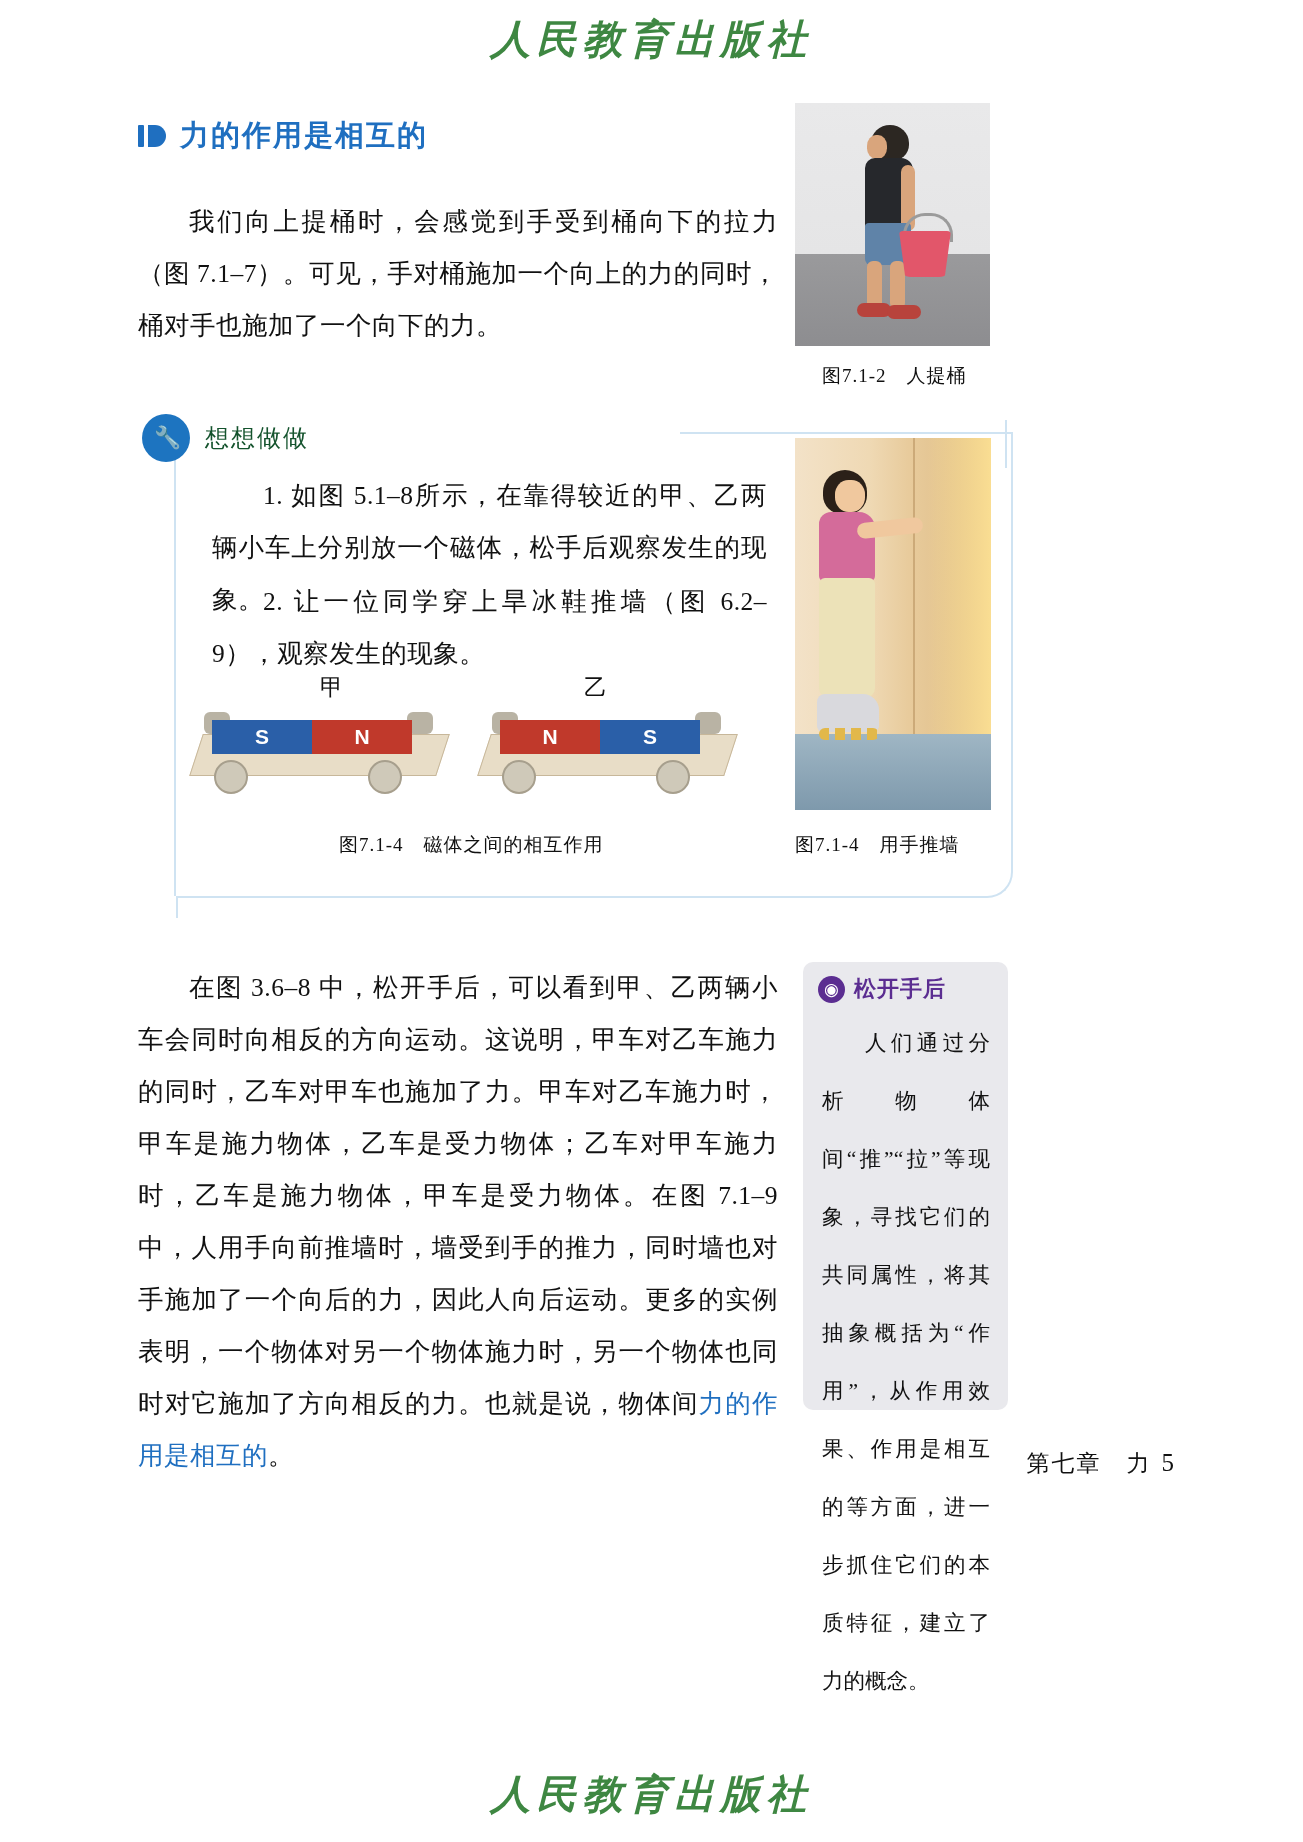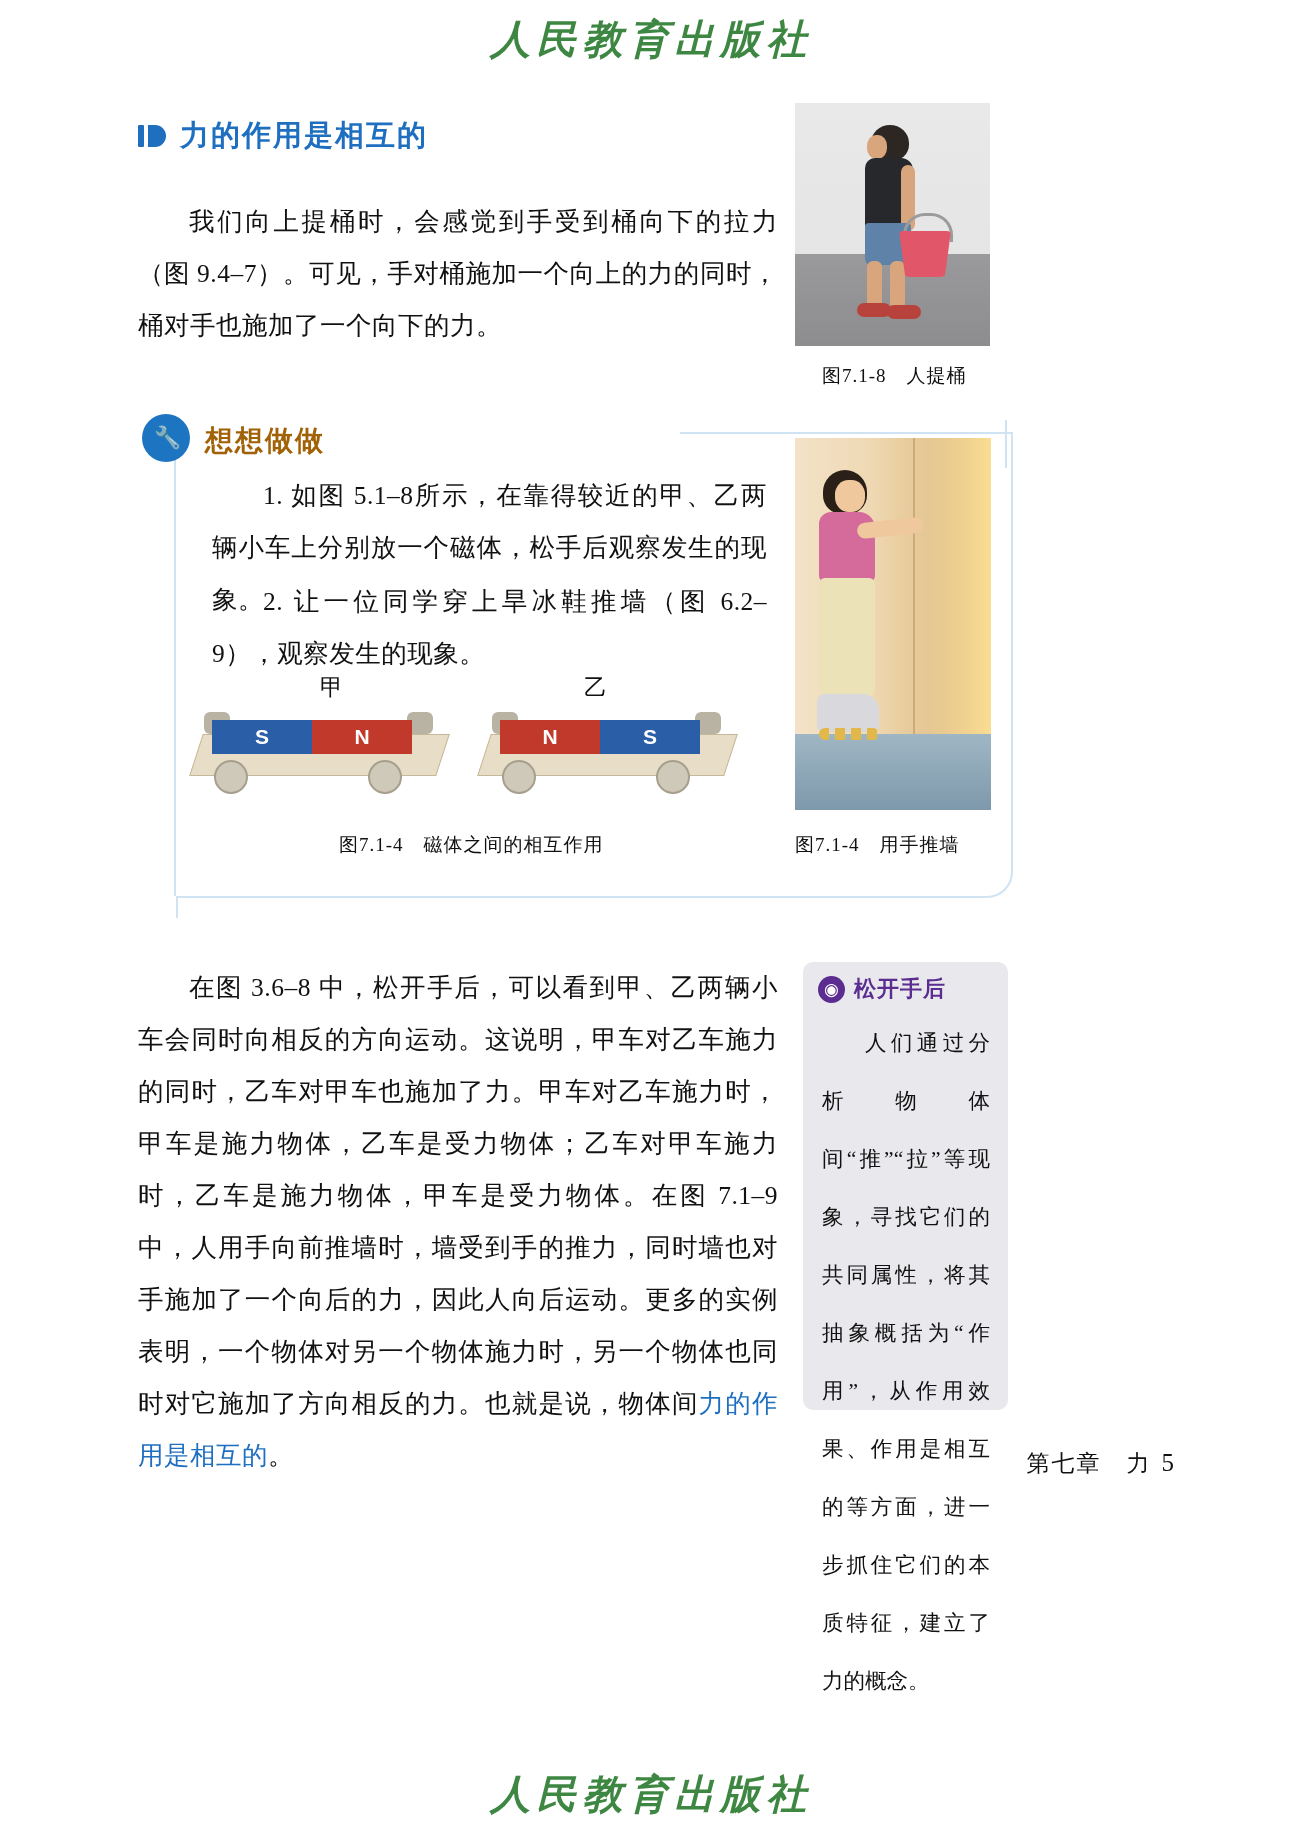--- a/index.html
+++ b/index.html
@@ -292,23 +292,23 @@
     height: 28px;
     color: #fff;
     font-size: 22px;
     line-height: 28px;
     text-align: center;
   }
   .activity-title {
     position: absolute;
     left: 205px;
     top: 422px;
-    font-size: 28px;
-    font-weight: bold;
-    color: #a16207;
+    font-size: 24px;
+    font-weight: normal;
+    color: #14532d;
     letter-spacing: 2px;
     font-family: "Liberation Sans", sans-serif;
   }
 
   .para-act1 {
     left: 212px;
     top: 470px;
     width: 555px;
   }
   .para-act2 {
@@ -579,36 +579,36 @@
 
 <div class="page">
 
   <div class="watermark watermark-top">人民教育出版社</div>
 
   <div class="section-heading">
     <span class="heading-mark"></span>
     <span class="heading-text">力的作用是相互的</span>
   </div>
 
-  <div class="para indent para-intro">我们向上提桶时，会感觉到手受到桶向下的拉力（图 9.4–7）。可见，手对桶施加一个向上的力的同时，桶对手也施加了一个向下的力。</div>
+  <div class="para indent para-intro">我们向上提桶时，会感觉到手受到桶向下的拉力（图 7.1–7）。可见，手对桶施加一个向上的力的同时，桶对手也施加了一个向下的力。</div>
 
   <div class="photo-7">
     <div class="boy-head"></div>
     <div class="boy-face"></div>
     <div class="boy-torso"></div>
     <div class="boy-arm"></div>
     <div class="boy-shorts"></div>
     <div class="boy-leg-a"></div>
     <div class="boy-leg-b"></div>
     <div class="boy-shoe-a"></div>
     <div class="boy-shoe-b"></div>
     <div class="bucket-handle"></div>
     <div class="bucket"></div>
   </div>
-  <div class="caption cap-7">图7.1-8　人提桶</div>
+  <div class="caption cap-7">图7.1-2　人提桶</div>
 
   <div class="activity-box"></div>
   <div class="activity-top-line"></div>
   <div class="activity-right-tick"></div>
   <div class="activity-bottom-stub"></div>
 
   <div class="activity-icon">
     <div class="wrench">🔧</div>
   </div>
   <div class="activity-title">想想做做</div>

